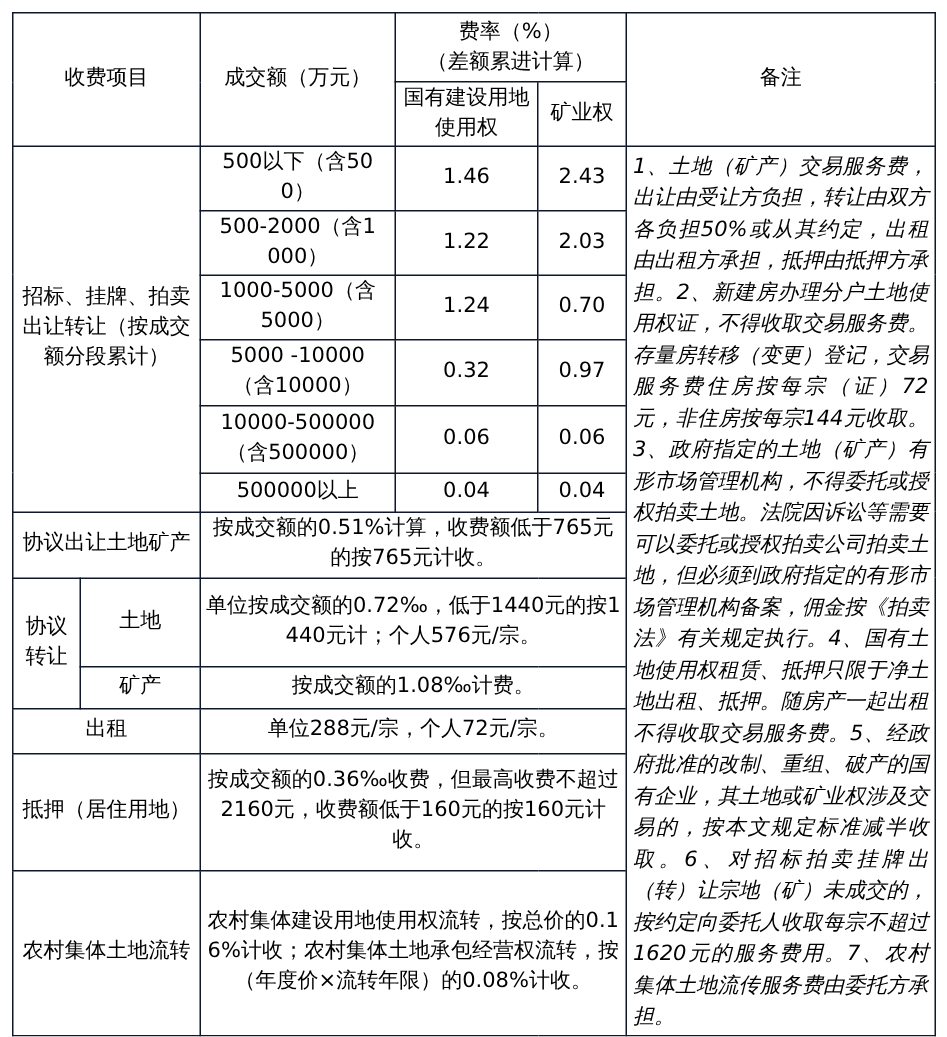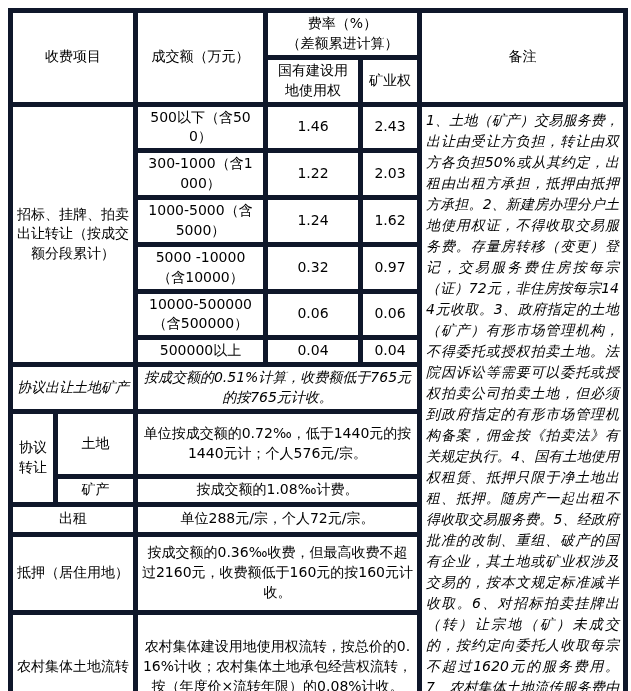--- a/index.html
+++ b/index.html
@@ -17,21 +17,21 @@
     padding: 8px 0 0 8px;
   }
   table.fee-table {
     border-collapse: collapse;
     table-layout: fixed;
     width: 615px;
     font-size: 14px;
     color: #000000;
   }
   .fee-table td, .fee-table th {
-    border: 5px solid #0f172a;
+    border: 1px solid #0f172a;
     font-weight: normal;
     text-align: center;
     vertical-align: middle;
     padding: 1px 4px;
     line-height: 1.42;
     overflow: hidden;
     word-break: break-all;
   }
   .fee-table .range-cell {
     padding: 1px 8px;
@@ -51,21 +51,21 @@
   }
   
   .rh-head1 { height: 46px; }
   .rh-head2 { height: 39px; }
   .rh-b1 { height: 42px; }
   .rh-b2 { height: 43px; }
   .rh-b3 { height: 43px; }
   .rh-b4 { height: 44px; }
   .rh-b5 { height: 45px; }
   .rh-b6 { height: 26px; }
-  .rh-grant { height: 44px; font-style: italic; }
+  .rh-grant { height: 44px; }
   .rh-land  { height: 45px; }
   .rh-mine  { height: 28px; margin-top: 36px; }
   .rh-lease { height: 30px; }
   .rh-mort  { height: 78px; }
   .rh-rural { height: 110px; }
 </style>
 </head>
 <body>
 
 <div class="page">
@@ -96,28 +96,28 @@
     </tr>
 
     <tr class="rh-b1">
       <td colspan="2" rowspan="6">招标、挂牌、拍卖出让转让（按成交额分段累计）</td>
       <td class="range-cell">500以下（含500）</td>
       <td>1.46</td>
       <td>2.43</td>
       <td rowspan="12" class="remarks-cell">1、土地（矿产）交易服务费，出让由受让方负担，转让由双方各负担50%或从其约定，出租由出租方承担，抵押由抵押方承担。2、新建房办理分户土地使用权证，不得收取交易服务费。存量房转移（变更）登记，交易服务费住房按每宗（证）72元，非住房按每宗144元收取。3、政府指定的土地（矿产）有形市场管理机构，不得委托或授权拍卖土地。法院因诉讼等需要可以委托或授权拍卖公司拍卖土地，但必须到政府指定的有形市场管理机构备案，佣金按《拍卖法》有关规定执行。4、国有土地使用权租赁、抵押只限于净土地出租、抵押。随房产一起出租不得收取交易服务费。5、经政府批准的改制、重组、破产的国有企业，其土地或矿业权涉及交易的，按本文规定标准减半收取。6、对招标拍卖挂牌出（转）让宗地（矿）未成交的，按约定向委托人收取每宗不超过1620元的服务费用。7、农村集体土地流传服务费由委托方承担。</td>
     </tr>
     <tr class="rh-b2">
-      <td class="range-cell">300-1000（含1000）</td>
+      <td class="range-cell">500-2000（含1000）</td>
       <td>1.22</td>
       <td>2.03</td>
     </tr>
     <tr class="rh-b3">
       <td class="range-cell">1000-5000（含5000）</td>
       <td>1.24</td>
-      <td>1.62</td>
+      <td>0.70</td>
     </tr>
     <tr class="rh-b4">
       <td class="range-cell">5000 -10000（含10000）</td>
       <td>0.32</td>
       <td>0.97</td>
     </tr>
     <tr class="rh-b5">
       <td class="range-cell">10000-500000（含500000）</td>
       <td>0.06</td>
       <td>0.06</td>

